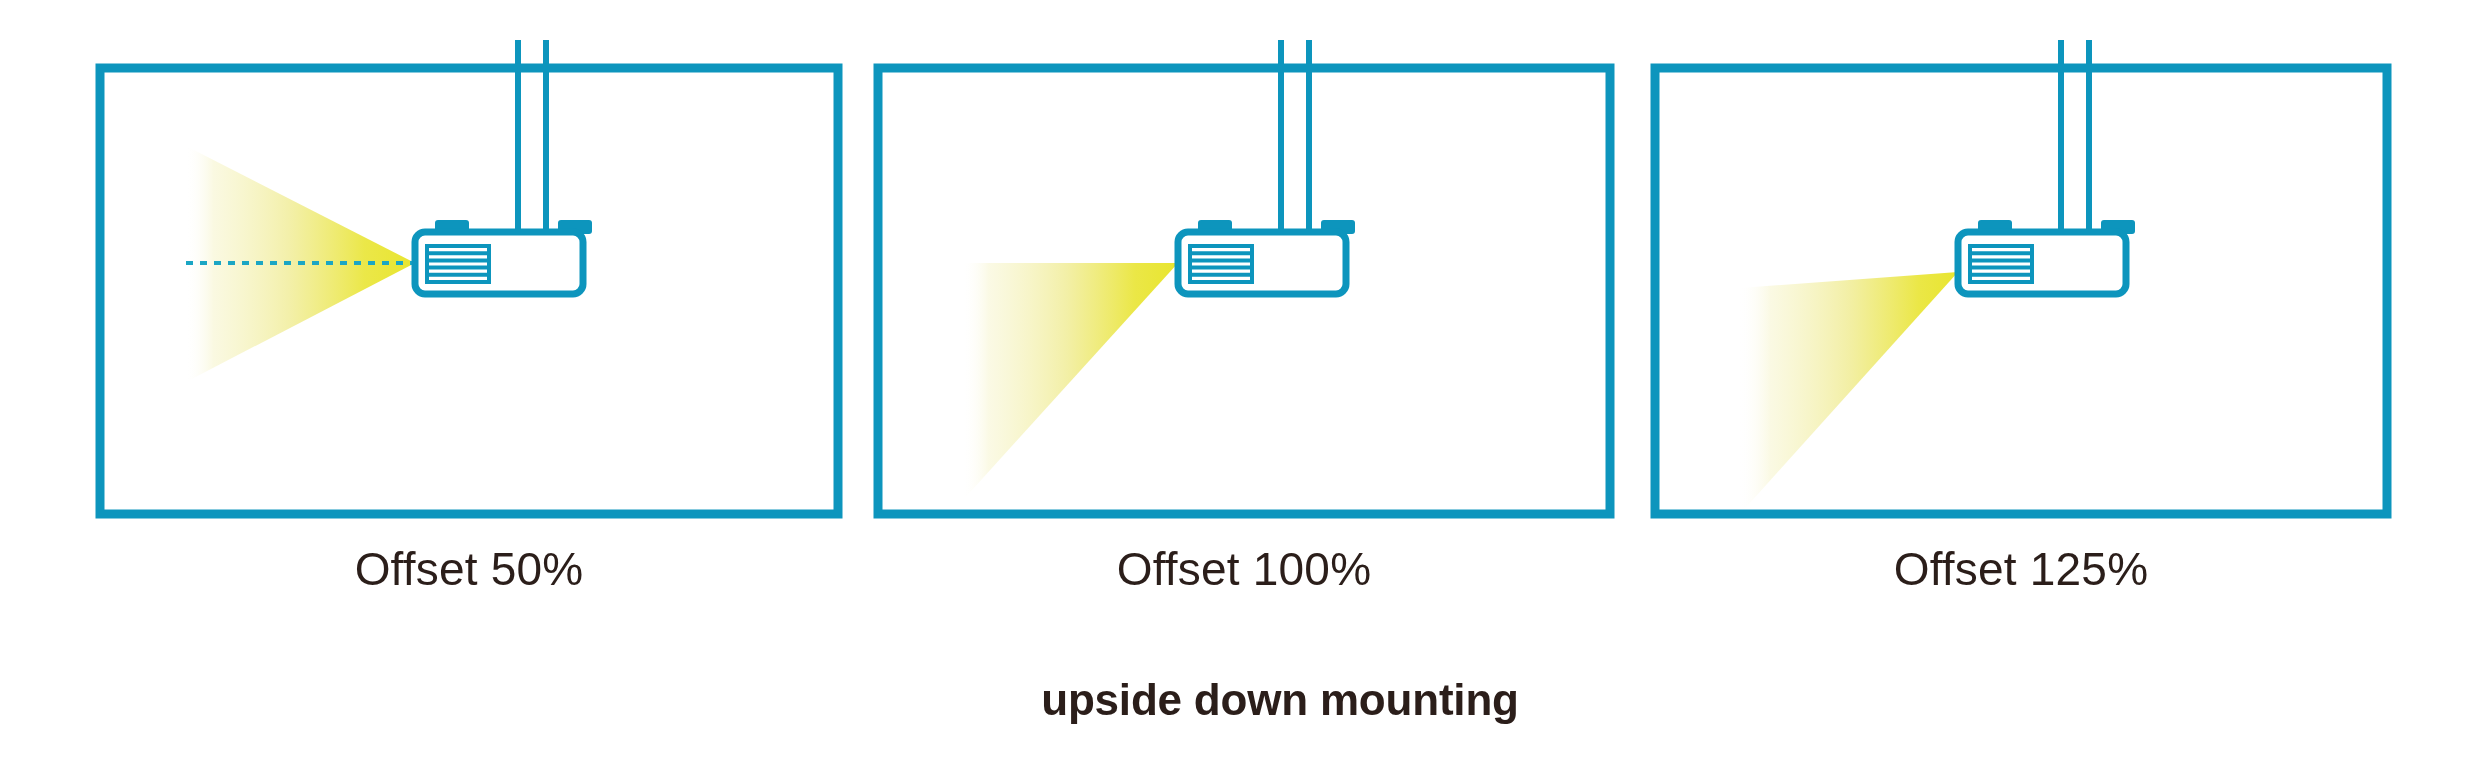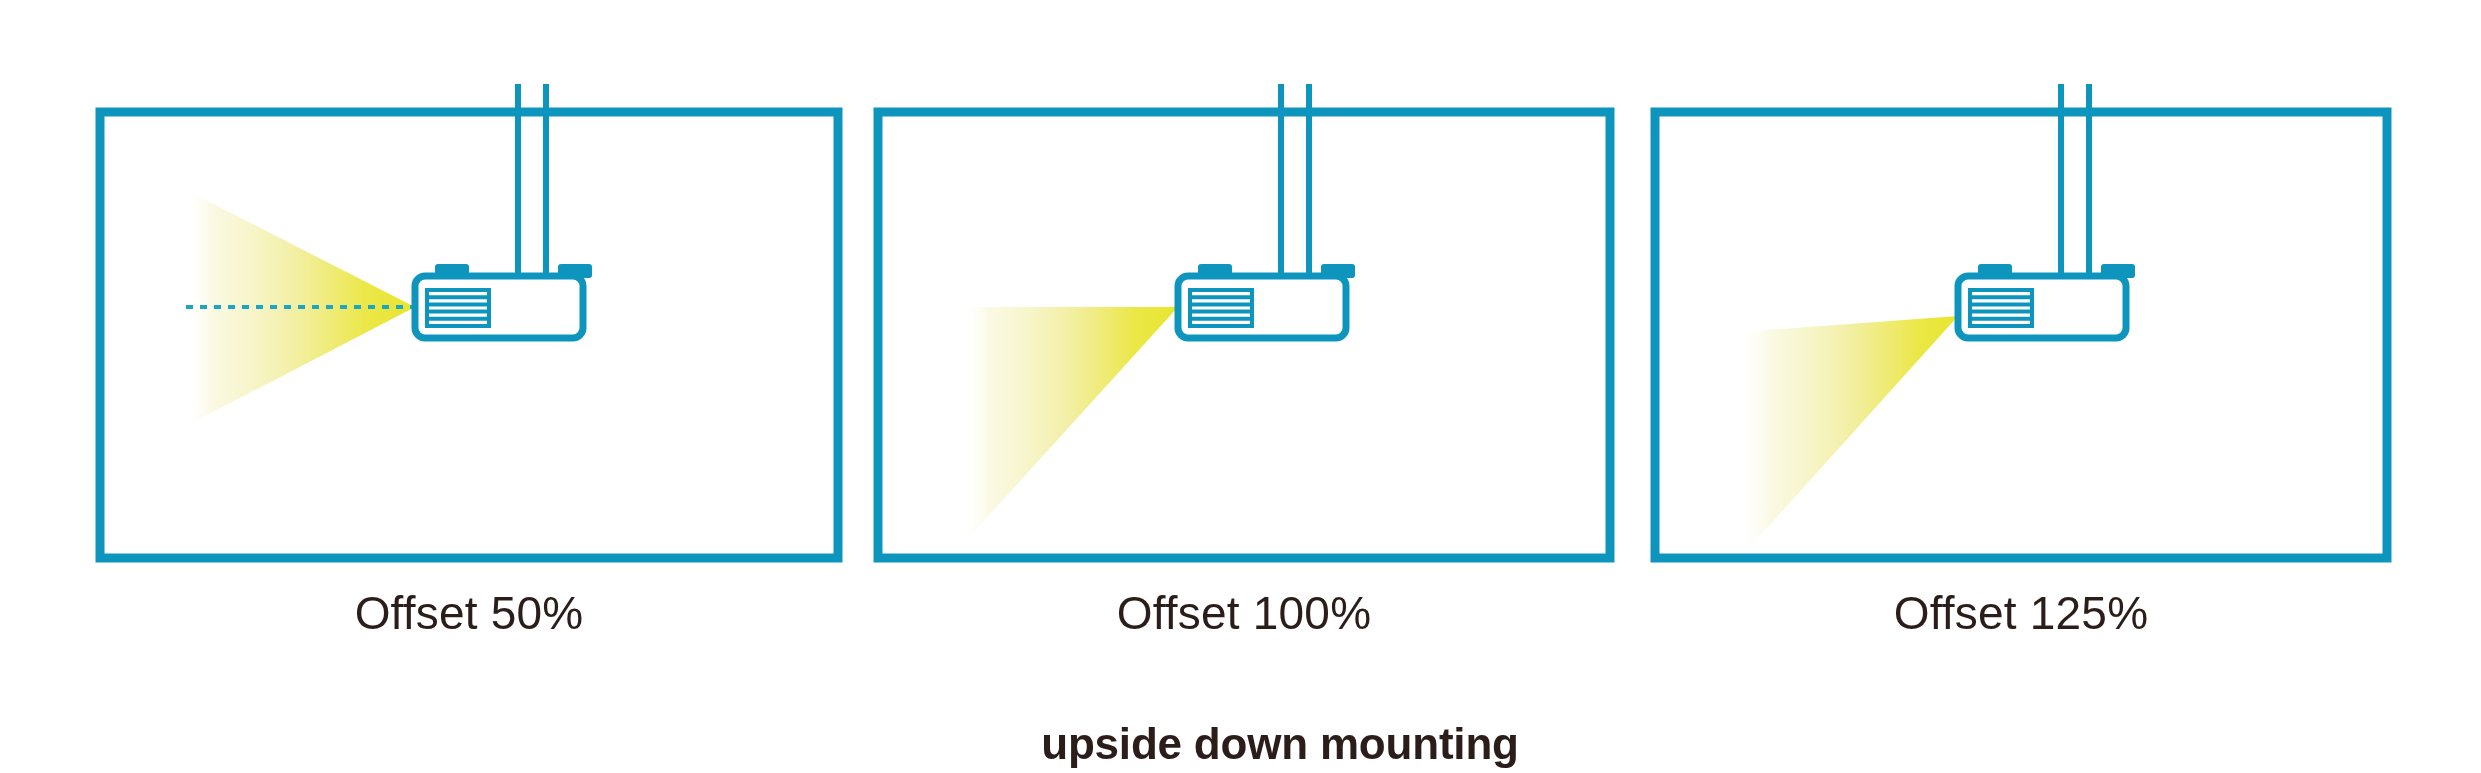--- a/index.html
+++ b/index.html
@@ -11,21 +11,20 @@
   body {
     width: 2481px;
     height: 773px;
     font-family: "Liberation Sans", sans-serif;
     overflow: hidden;
     position: relative;
   }
   #diagram-root {
     position: absolute;
     inset: 0;
-    margin-top: 44px;
   }
   #diagram-svg {
     display: block;
     width: 2481px;
     height: 773px;
   }
   .panel-label {
     font-family: "Liberation Sans", sans-serif;
     font-size: 46px;
     font-weight: 400;

